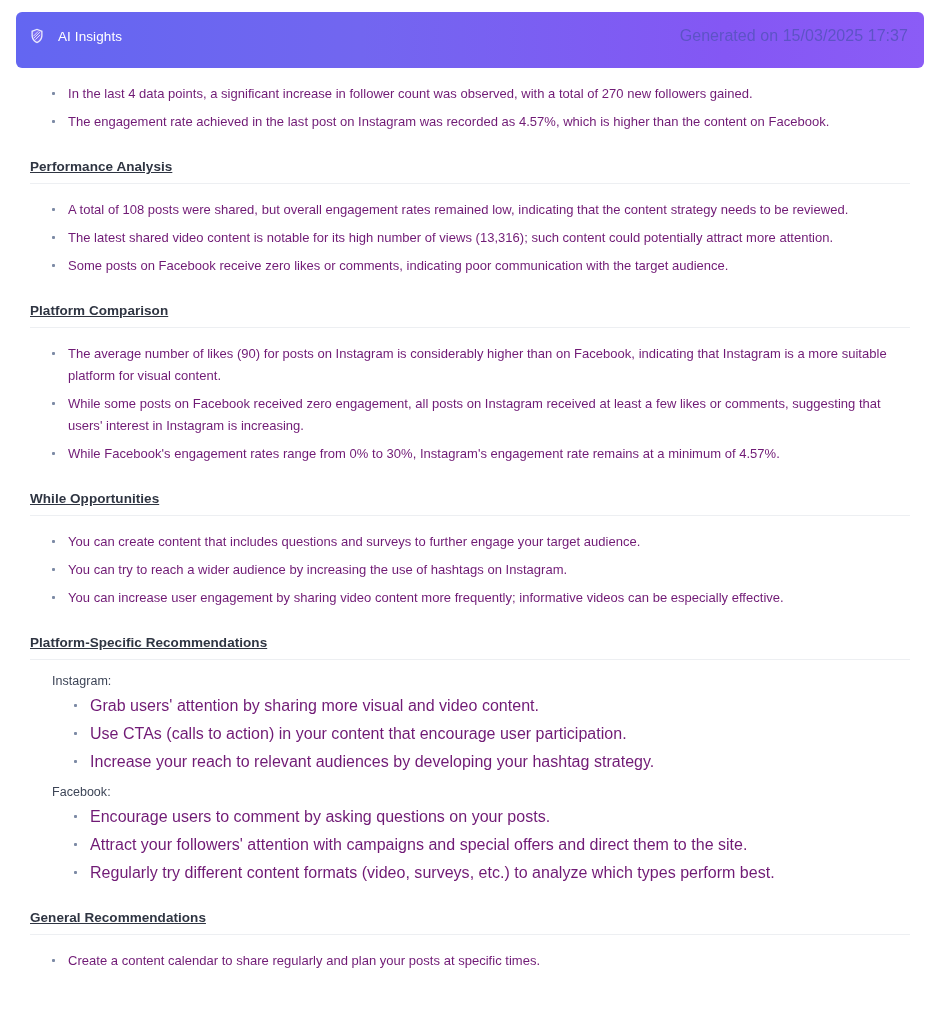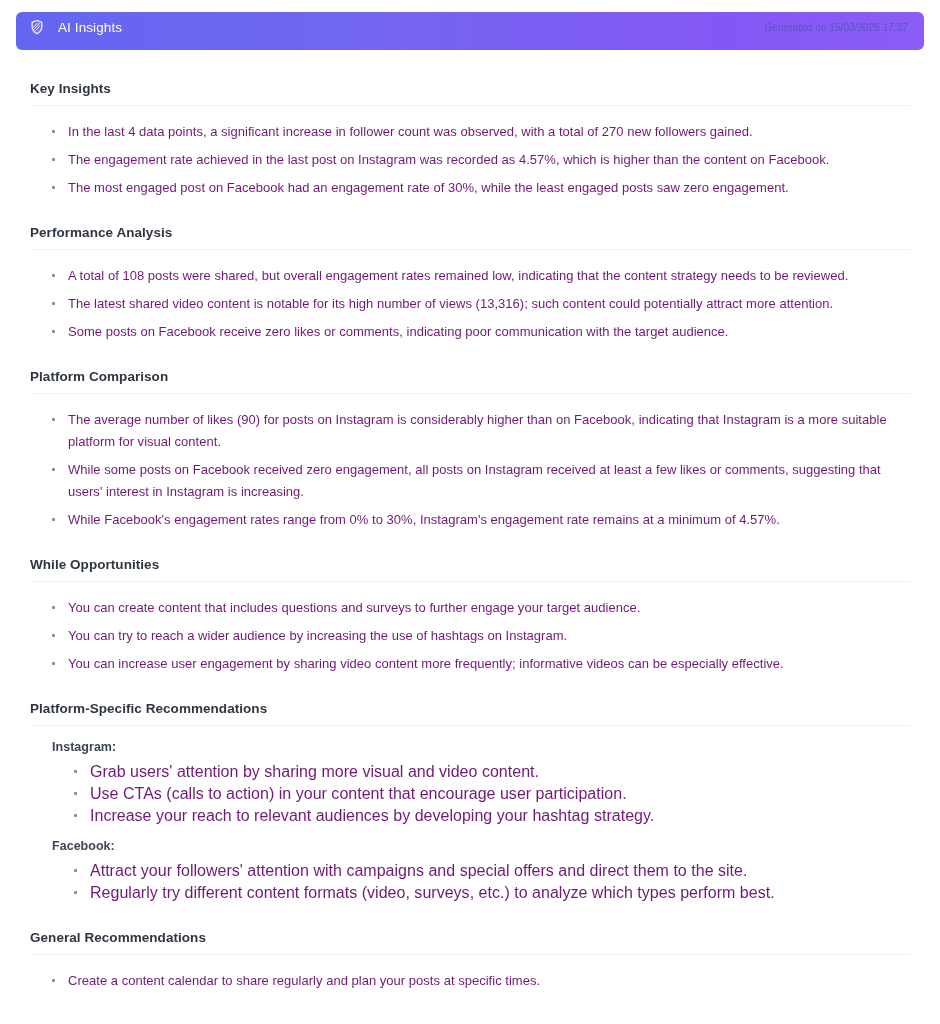--- a/index.html
+++ b/index.html
@@ -16,21 +16,21 @@
     position: relative;
     width: 940px;
     min-height: 1024px;
     background: #ffffff;
     overflow: hidden;
   }
 
   
   .ai-header {
     margin: 12px 16px 0 16px;
-    height: 38px;
+    height: 56px;
     border-radius: 6px;
     background: linear-gradient(90deg, #6366f1 0%, #7266f0 38%, #8457f4 78%, #8b5cf6 100%);
     display: flex;
     align-items: center;
     padding: 0 16px 8px 12px;
     color: #ffffff;
   }
   .ai-header .brand {
     display: flex;
     align-items: center;
@@ -49,42 +49,42 @@
   }
   .brand-icon svg { display: block; }
   .ai-title {
     font-size: 13.5px;
     font-weight: 400;
     letter-spacing: .1px;
     color: #ffffff;
     white-space: nowrap;
   }
   .ai-generated {
-    font-size: 10px;
+    font-size: 16px;
     color: #5b53c4;
     white-space: nowrap;
     opacity: .95;
     letter-spacing: .05px;
   }
 
   
   .content {
     padding: 0 30px 0 30px;
   }
   .section { margin-top: 0; }
   .section-title {
     font-size: 13.5px;
     font-weight: bold;
     color: #2f3542;
     letter-spacing: .05px;
     padding: 0 0 9px 0;
     border-bottom: 1px solid #edeff2;
   }
   .section-0 .section-title { margin-top: 31px; }
-  .section-title.spaced { margin-top: 26px; }
+  .section-title.spaced { margin-top: 26px; text-decoration: underline; }
 
   
   ul.bullets {
     list-style: none;
     margin: 0;
     padding: 0;
   }
   ul.bullets > li {
     position: relative;
     padding: 0 0 0 38px;
@@ -105,38 +105,38 @@
     height: 3px;
     background: #7c8aa5;
     border-radius: 1px;
   }
 
   
   .sub-block { margin-top: 14px; }
   .sub-block + .sub-block { margin-top: 12px; }
   .sub-title {
     font-size: 12.5px;
-    font-weight: bold;
+    font-weight: normal;
     color: #3c4characters;
     color: #3c4456;
     padding-left: 22px;
     letter-spacing: .03px;
   }
   ul.bullets.level-2 {
     margin-top: 7px;
   }
   ul.bullets.level-2 > li {
     padding-left: 60px;
     font-size: 16px;
     line-height: 22px;
   }
   ul.bullets.level-2 > li::before {
     left: 44px;
   }
-  ul.bullets.level-2 > li + li { margin-top: 0; }
+  ul.bullets.level-2 > li + li { margin-top: 6px; }
 
   .section-last ul.bullets > li:last-child { padding-bottom: 12px; }
 </style>
 </head>
 <body>
 
 <div id="page">
 
   <div class="ai-header">
     <div class="brand">
@@ -148,25 +148,23 @@
         </svg>
       </span>
       <span class="ai-title">AI Insights</span>
     </div>
     <span class="ai-generated">Generated on 15/03/2025 17:37</span>
   </div>
 
   <div class="content">
 
     <div class="section section-0">
-      <div class="section-title">Key Insights</div>
       <ul class="bullets level-1">
         <li>In the last 4 data points, a significant increase in follower count was observed, with a total of 270 new followers gained.</li>
         <li>The engagement rate achieved in the last post on Instagram was recorded as 4.57%, which is higher than the content on Facebook.</li>
-        <li>The most engaged post on Facebook had an engagement rate of 30%, while the least engaged posts saw zero engagement.</li>
       </ul>
     </div>
 
     <div class="section">
       <div class="section-title spaced">Performance Analysis</div>
       <ul class="bullets level-1">
         <li>A total of 108 posts were shared, but overall engagement rates remained low, indicating that the content strategy needs to be reviewed.</li>
         <li>The latest shared video content is notable for its high number of views (13,316); such content could potentially attract more attention.</li>
         <li>Some posts on Facebook receive zero likes or comments, indicating poor communication with the target audience.</li>
       </ul>
@@ -198,20 +196,21 @@
         <ul class="bullets level-2">
           <li>Grab users' attention by sharing more visual and video content.</li>
           <li>Use CTAs (calls to action) in your content that encourage user participation.</li>
           <li>Increase your reach to relevant audiences by developing your hashtag strategy.</li>
         </ul>
       </div>
 
       <div class="sub-block">
         <div class="sub-title">Facebook:</div>
         <ul class="bullets level-2">
+          <li>Encourage users to comment by asking questions on your posts.</li>
           <li>Attract your followers' attention with campaigns and special offers and direct them to the site.</li>
           <li>Regularly try different content formats (video, surveys, etc.) to analyze which types perform best.</li>
         </ul>
       </div>
     </div>
 
     <div class="section section-last">
       <div class="section-title spaced">General Recommendations</div>
       <ul class="bullets level-1">
         <li>Create a content calendar to share regularly and plan your posts at specific times.</li>

